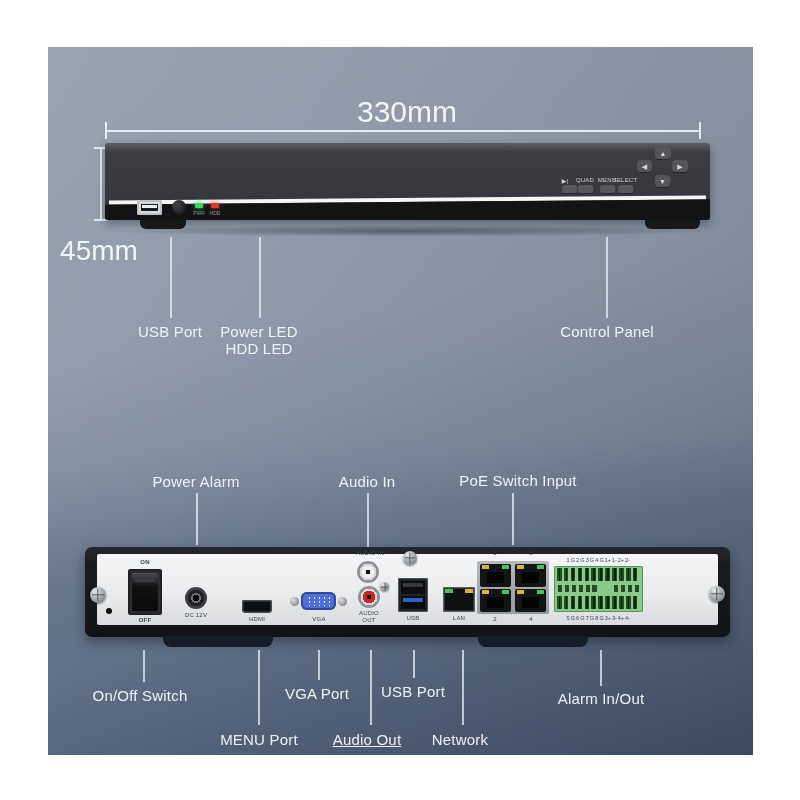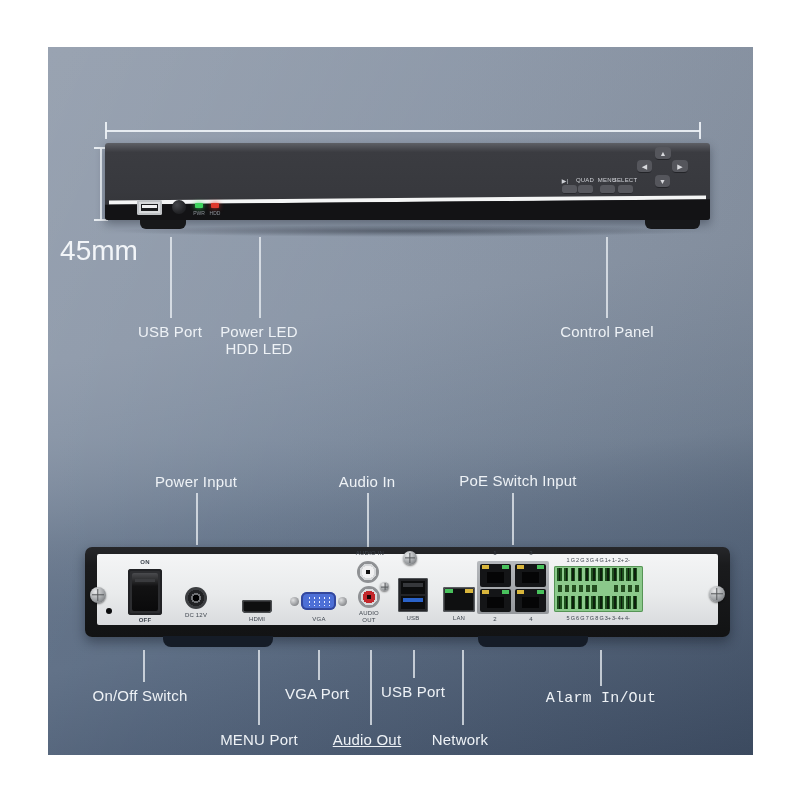--- a/index.html
+++ b/index.html
@@ -97,20 +97,21 @@
        background:repeating-linear-gradient(90deg,#1d511d 0 1.6px,#0d200d 1.6px 3.4px,#1d511d 3.4px 4.6px,#8bc98b 4.6px 6.9px);}
   .tsq{position:absolute;height:7px;
        background:repeating-linear-gradient(90deg,#234d1f 0 4px,#8bc98b 4px 6.9px);}
   .foot-b{position:absolute;top:589px;height:11px;background:#151c27;border-radius:0 0 8px 8px;}
 </style>
 </head>
 <body>
 
 <div class="photo">
 
+  <div class="dim" style="left:284px;top:48px;width:150px;font-size:30px;">330mm</div>
   <div class="dimline" style="left:58px;top:83px;width:594px;height:2px;"></div>
   <div class="dimline" style="left:57px;top:75px;width:2px;height:17px;"></div>
   <div class="dimline" style="left:651px;top:75px;width:2px;height:17px;"></div>
 
   <div class="dimline" style="left:52px;top:101px;width:2px;height:72px;"></div>
   <div class="dimline" style="left:46px;top:100px;width:14px;height:2px;"></div>
   <div class="dimline" style="left:46px;top:172px;width:14px;height:2px;"></div>
   <div class="dim" style="left:0px;top:188px;width:102px;font-size:28px;">45mm</div>
 
   <div class="front">
@@ -146,21 +147,21 @@
   <div class="fshadow"></div>
 
   <div class="cl" style="left:122px;top:190px;height:81px;"></div>
   <div class="cl" style="left:211px;top:190px;height:81px;"></div>
   <div class="cl" style="left:558px;top:190px;height:81px;"></div>
   <div class="lbl" style="left:72px;top:276px;width:100px;">USB Port</div>
   <div class="lbl" style="left:161px;top:276px;width:100px;">Power LED</div>
   <div class="lbl" style="left:161px;top:293px;width:100px;">HDD LED</div>
   <div class="lbl" style="left:499px;top:276px;width:120px;">Control Panel</div>
 
-  <div class="lbl" style="left:88px;top:426px;width:120px;">Power Input</div>
+  <div class="lbl" style="left:88px;top:426px;width:120px;">Power Alarm</div>
   <div class="lbl" style="left:269px;top:426px;width:100px;">Audio In</div>
   <div class="lbl" style="left:405px;top:425px;width:130px;">PoE Switch Input</div>
   <div class="cl" style="left:148px;top:446px;height:52px;"></div>
   <div class="cl" style="left:319px;top:446px;height:64px;"></div>
   <div class="cl" style="left:464px;top:446px;height:52px;"></div>
 
   <div class="back">
     <div class="panel"></div>
     <div class="screw" style="left:5px;top:40px;width:16px;height:16px;"></div>
     <div class="screw" style="left:624px;top:39px;width:16px;height:16px;"></div>
@@ -254,18 +255,18 @@
   <div class="cl" style="left:210px;top:603px;height:75px;"></div>
   <div class="cl" style="left:270px;top:603px;height:30px;"></div>
   <div class="cl" style="left:322px;top:603px;height:75px;"></div>
   <div class="cl" style="left:365px;top:603px;height:28px;"></div>
   <div class="cl" style="left:414px;top:603px;height:75px;"></div>
   <div class="cl" style="left:552px;top:603px;height:36px;"></div>
 
   <div class="lbl" style="left:32px;top:640px;width:120px;">On/Off Switch</div>
   <div class="lbl" style="left:219px;top:638px;width:100px;">VGA Port</div>
   <div class="lbl" style="left:315px;top:636px;width:100px;">USB Port</div>
-  <div class="lbl" style="left:493px;top:643px;width:120px;font-family:Liberation Mono, monospace;">Alarm In/Out</div>
+  <div class="lbl" style="left:493px;top:643px;width:120px;">Alarm In/Out</div>
   <div class="lbl" style="left:161px;top:684px;width:100px;">MENU Port</div>
   <div class="lbl" style="left:269px;top:684px;width:100px;text-decoration:underline;">Audio Out</div>
   <div class="lbl" style="left:362px;top:684px;width:100px;">Network</div>
 
 </div>
 
 </body></html>

